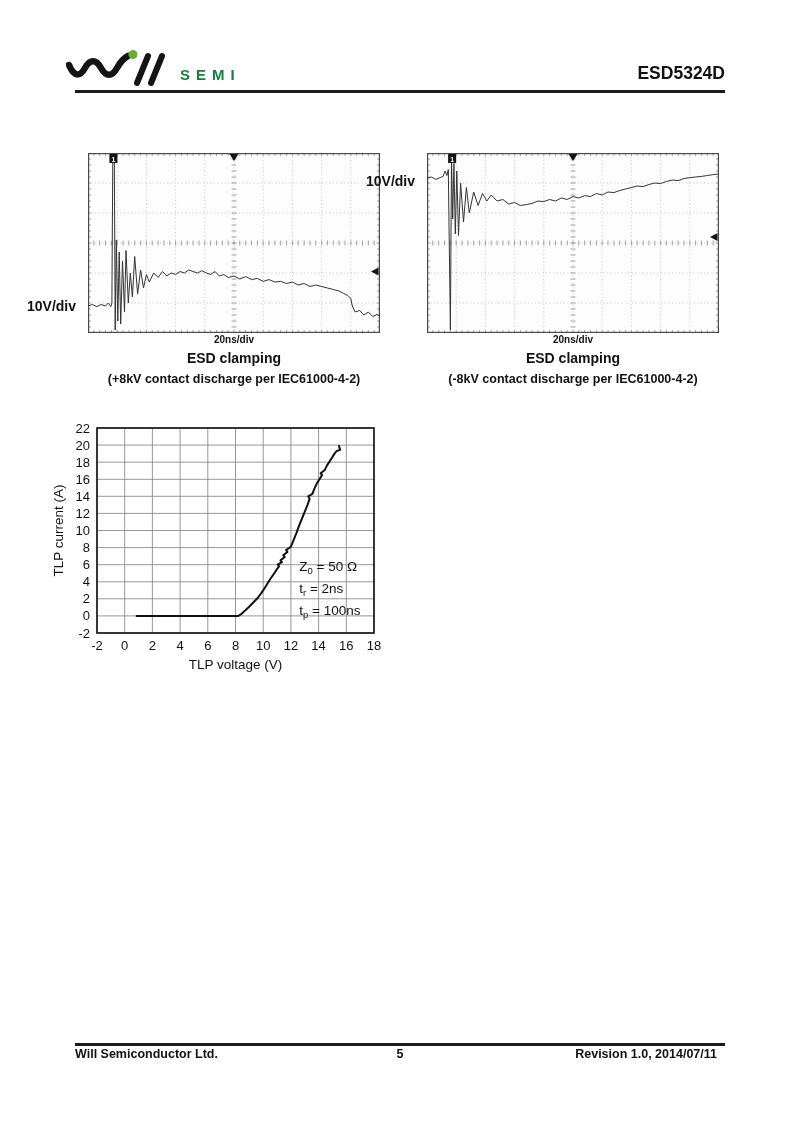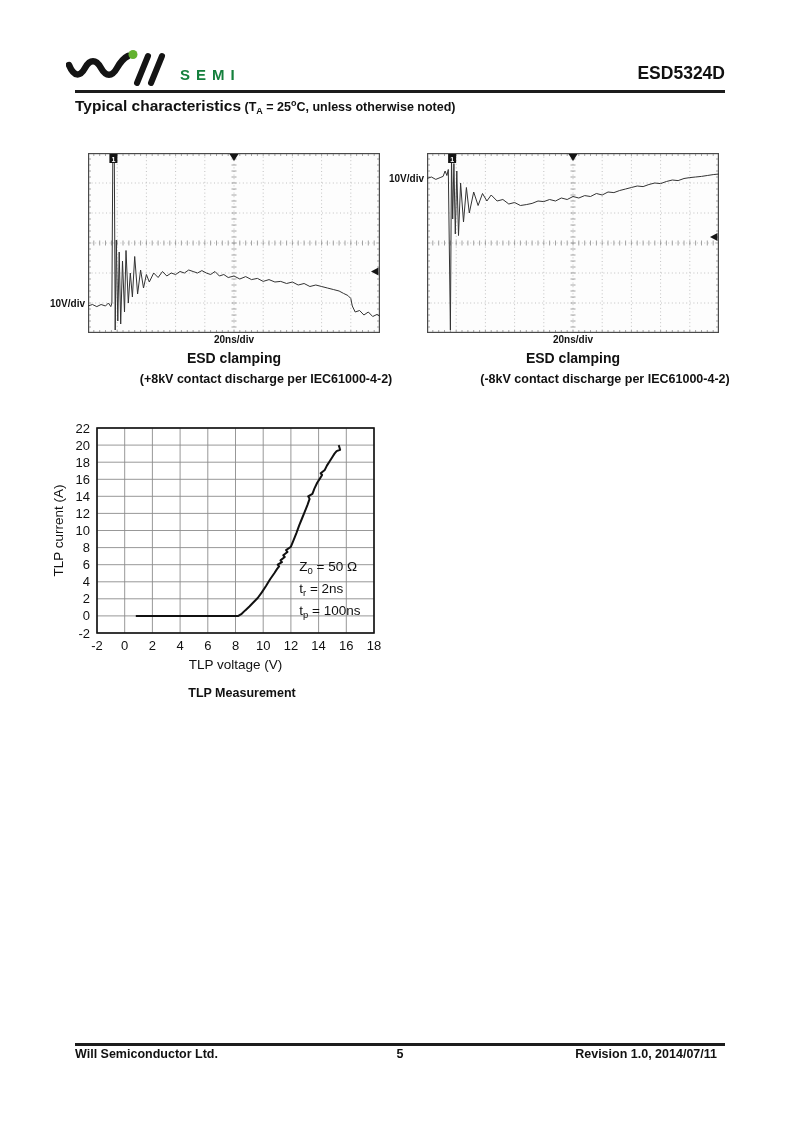--- a/index.html
+++ b/index.html
@@ -18,28 +18,28 @@
 
   .title-line{position:absolute;left:75px;top:97px;white-space:nowrap;}
   .title-main{font-size:15.5px;font-weight:bold;}
   .title-cond{font-size:12.5px;font-weight:bold;}
   .sub{font-size:9px;vertical-align:-3px;font-weight:bold;}
   .sup{font-size:9px;vertical-align:5px;font-weight:bold;}
 
   figure.scope{position:absolute;top:153px;width:292px;height:240px;margin:0;}
   #fig-pos{left:88px;} #fig-neg{left:427px;}
   .scope svg{display:block;background:#fdfdfd;}
-  .vdiv{position:absolute;right:100%;margin-right:3px;font-size:10px;font-weight:bold;
+  .vdiv{position:absolute;right:100%;margin-right:12px;font-size:14px;font-weight:bold;
     white-space:nowrap;color:#111;}
   .tdiv{position:absolute;top:181px;left:0;width:292px;text-align:center;
     font-size:10px;font-weight:bold;color:#111;}
   .cap1{position:absolute;top:197px;left:146px;transform:translateX(-50%);
     white-space:nowrap;font-weight:bold;font-size:14px;}
   .cap2{position:absolute;top:219px;left:146px;transform:translateX(-50%);
-    white-space:nowrap;font-weight:bold;font-size:12.5px;margin-left:32px;}
+    white-space:nowrap;font-weight:bold;font-size:12.5px;}
 
   figure.tlp{position:absolute;left:52px;top:418px;width:380px;margin:0;}
   .tlp-caption{position:absolute;top:268px;left:0;width:380px;text-align:center;
     font-weight:bold;font-size:12.5px;}
 
   .footer-text{position:absolute;top:1047px;font-size:12.5px;font-weight:bold;text-align:right;}
   .footer-left{left:75px;}
   .footer-center{left:75px;width:650px;text-align:center;}
   .footer-right{right:83px;margin-left:12px;}
 </style>
@@ -51,23 +51,20 @@
   <svg class="logo-svg" width="115" height="42" viewBox="0 0 115 42">
     <path d="M3,17 C8,29 14,29 19,20 C24,11 30,11 35,20 C40,29 46,29 51,20 C55,13 58,10 62,8" fill="none" stroke="#141414" stroke-width="6.5" stroke-linecap="round"></path>
     <circle cx="67" cy="6.5" r="4.5" fill="#63b22f"></circle>
     <path d="M71,35 L82,8" fill="none" stroke="#141414" stroke-width="6" stroke-linecap="round"></path>
     <path d="M85,35 L96,8" fill="none" stroke="#141414" stroke-width="6" stroke-linecap="round"></path>
   </svg>
   <span class="semi-text">SEMI</span>
   <span class="part-number">ESD5324D</span>
   <div class="rule header-rule"></div>
 
-  <div class="title-line">
-    <span class="title-main">Typical characteristics</span><span class="title-cond"><span> (T</span><span class="sub">A</span><span> = 25</span><span class="sup">o</span><span>C, unless otherwise noted)</span></span>
-  </div>
 
   <figure class="scope" id="fig-pos">
     <span class="vdiv" style="top: 145.1px;">10V/div</span>
     <svg width="292" height="180">
         <path d="M29.2,0 V180 M58.4,0 V180 M87.6,0 V180 M116.8,0 V180 M146.0,0 V180 M175.2,0 V180 M204.4,0 V180 M233.6,0 V180 M262.8,0 V180 M0,30 H292 M0,60 H292 M0,90 H292 M0,120 H292 M0,150 H292 " stroke="#b4b4b4" stroke-width="0.8" fill="none" stroke-dasharray="1 2.6"></path>
         <path d="M5.8,87.5 V92.5 M5.8,0 V3 M5.8,180 V177 M11.7,87.5 V92.5 M11.7,0 V3 M11.7,180 V177 M17.5,87.5 V92.5 M17.5,0 V3 M17.5,180 V177 M23.4,87.5 V92.5 M23.4,0 V3 M23.4,180 V177 M29.2,87.5 V92.5 M29.2,0 V3 M29.2,180 V177 M35.0,87.5 V92.5 M35.0,0 V3 M35.0,180 V177 M40.9,87.5 V92.5 M40.9,0 V3 M40.9,180 V177 M46.7,87.5 V92.5 M46.7,0 V3 M46.7,180 V177 M52.6,87.5 V92.5 M52.6,0 V3 M52.6,180 V177 M58.4,87.5 V92.5 M58.4,0 V3 M58.4,180 V177 M64.2,87.5 V92.5 M64.2,0 V3 M64.2,180 V177 M70.1,87.5 V92.5 M70.1,0 V3 M70.1,180 V177 M75.9,87.5 V92.5 M75.9,0 V3 M75.9,180 V177 M81.8,87.5 V92.5 M81.8,0 V3 M81.8,180 V177 M87.6,87.5 V92.5 M87.6,0 V3 M87.6,180 V177 M93.4,87.5 V92.5 M93.4,0 V3 M93.4,180 V177 M99.3,87.5 V92.5 M99.3,0 V3 M99.3,180 V177 M105.1,87.5 V92.5 M105.1,0 V3 M105.1,180 V177 M111.0,87.5 V92.5 M111.0,0 V3 M111.0,180 V177 M116.8,87.5 V92.5 M116.8,0 V3 M116.8,180 V177 M122.6,87.5 V92.5 M122.6,0 V3 M122.6,180 V177 M128.5,87.5 V92.5 M128.5,0 V3 M128.5,180 V177 M134.3,87.5 V92.5 M134.3,0 V3 M134.3,180 V177 M140.2,87.5 V92.5 M140.2,0 V3 M140.2,180 V177 M146.0,87.5 V92.5 M146.0,0 V3 M146.0,180 V177 M151.8,87.5 V92.5 M151.8,0 V3 M151.8,180 V177 M157.7,87.5 V92.5 M157.7,0 V3 M157.7,180 V177 M163.5,87.5 V92.5 M163.5,0 V3 M163.5,180 V177 M169.4,87.5 V92.5 M169.4,0 V3 M169.4,180 V177 M175.2,87.5 V92.5 M175.2,0 V3 M175.2,180 V177 M181.0,87.5 V92.5 M181.0,0 V3 M181.0,180 V177 M186.9,87.5 V92.5 M186.9,0 V3 M186.9,180 V177 M192.7,87.5 V92.5 M192.7,0 V3 M192.7,180 V177 M198.6,87.5 V92.5 M198.6,0 V3 M198.6,180 V177 M204.4,87.5 V92.5 M204.4,0 V3 M204.4,180 V177 M210.2,87.5 V92.5 M210.2,0 V3 M210.2,180 V177 M216.1,87.5 V92.5 M216.1,0 V3 M216.1,180 V177 M221.9,87.5 V92.5 M221.9,0 V3 M221.9,180 V177 M227.8,87.5 V92.5 M227.8,0 V3 M227.8,180 V177 M233.6,87.5 V92.5 M233.6,0 V3 M233.6,180 V177 M239.4,87.5 V92.5 M239.4,0 V3 M239.4,180 V177 M245.3,87.5 V92.5 M245.3,0 V3 M245.3,180 V177 M251.1,87.5 V92.5 M251.1,0 V3 M251.1,180 V177 M257.0,87.5 V92.5 M257.0,0 V3 M257.0,180 V177 M262.8,87.5 V92.5 M262.8,0 V3 M262.8,180 V177 M268.6,87.5 V92.5 M268.6,0 V3 M268.6,180 V177 M274.5,87.5 V92.5 M274.5,0 V3 M274.5,180 V177 M280.3,87.5 V92.5 M280.3,0 V3 M280.3,180 V177 M286.2,87.5 V92.5 M286.2,0 V3 M286.2,180 V177 M143.5,6.0 H148.5 M0,6.0 H3 M292,6.0 H289 M143.5,12.0 H148.5 M0,12.0 H3 M292,12.0 H289 M143.5,18.0 H148.5 M0,18.0 H3 M292,18.0 H289 M143.5,24.0 H148.5 M0,24.0 H3 M292,24.0 H289 M143.5,30.0 H148.5 M0,30.0 H3 M292,30.0 H289 M143.5,36.0 H148.5 M0,36.0 H3 M292,36.0 H289 M143.5,42.0 H148.5 M0,42.0 H3 M292,42.0 H289 M143.5,48.0 H148.5 M0,48.0 H3 M292,48.0 H289 M143.5,54.0 H148.5 M0,54.0 H3 M292,54.0 H289 M143.5,60.0 H148.5 M0,60.0 H3 M292,60.0 H289 M143.5,66.0 H148.5 M0,66.0 H3 M292,66.0 H289 M143.5,72.0 H148.5 M0,72.0 H3 M292,72.0 H289 M143.5,78.0 H148.5 M0,78.0 H3 M292,78.0 H289 M143.5,84.0 H148.5 M0,84.0 H3 M292,84.0 H289 M143.5,90.0 H148.5 M0,90.0 H3 M292,90.0 H289 M143.5,96.0 H148.5 M0,96.0 H3 M292,96.0 H289 M143.5,102.0 H148.5 M0,102.0 H3 M292,102.0 H289 M143.5,108.0 H148.5 M0,108.0 H3 M292,108.0 H289 M143.5,114.0 H148.5 M0,114.0 H3 M292,114.0 H289 M143.5,120.0 H148.5 M0,120.0 H3 M292,120.0 H289 M143.5,126.0 H148.5 M0,126.0 H3 M292,126.0 H289 M143.5,132.0 H148.5 M0,132.0 H3 M292,132.0 H289 M143.5,138.0 H148.5 M0,138.0 H3 M292,138.0 H289 M143.5,144.0 H148.5 M0,144.0 H3 M292,144.0 H289 M143.5,150.0 H148.5 M0,150.0 H3 M292,150.0 H289 M143.5,156.0 H148.5 M0,156.0 H3 M292,156.0 H289 M143.5,162.0 H148.5 M0,162.0 H3 M292,162.0 H289 M143.5,168.0 H148.5 M0,168.0 H3 M292,168.0 H289 M143.5,174.0 H148.5 M0,174.0 H3 M292,174.0 H289 " stroke="#8d8d8d" stroke-width="0.8" fill="none"></path>
         <rect x="0.6" y="0.6" width="290.8" height="178.8" fill="none" stroke="#4a4a4a" stroke-width="1.2"></rect>
         <polyline points="0.0,153.0 4.4,151.5 8.8,153.6 13.1,151.5 17.5,153.0 20.4,150.0 22.8,153.6 23.9,150.0 24.8,1.5 26.3,1.5 27.2,177.0 28.3,87.0 29.8,168.0 31.2,99.0 32.7,171.0 34.5,108.0 36.5,159.0 38.0,97.5 40.3,150.0 42.3,120.0 44.4,144.0 46.7,103.5 49.6,141.0 52.6,117.0 55.5,135.0 58.4,121.5 61.3,129.0 65.7,120.0 70.1,124.5 74.5,118.5 78.8,123.0 83.2,120.0 87.6,121.5 92.0,118.5 96.4,120.0 100.7,117.0 105.1,118.5 109.5,120.0 113.9,117.6 118.3,120.0 122.6,121.5 127.0,118.5 131.4,123.0 135.8,121.5 140.2,124.5 146.0,123.0 151.8,126.0 157.7,123.6 163.5,126.6 169.4,125.4 175.2,128.4 181.0,126.6 186.9,129.0 192.7,128.4 198.6,130.5 204.4,129.0 210.2,132.0 216.1,130.5 221.9,133.5 227.8,132.0 233.6,133.5 239.4,135.0 245.3,136.5 251.1,138.0 255.5,140.4 259.9,142.5 262.8,145.5 264.3,153.0 267.2,159.0 271.6,157.5 275.9,162.0 280.3,159.0 284.7,163.5 289.1,161.4 292.0,163.5" fill="none" stroke="#333" stroke-width="1" stroke-linejoin="round"></polyline>
         <rect x="21.404" y="1" width="8" height="9" fill="#141414"></rect>
         <text x="25.404" y="8.5" fill="#fff" font-size="7" font-weight="bold" text-anchor="middle" font-family="&quot;Liberation Sans&quot;,sans-serif">1</text>
@@ -128,20 +125,19 @@
         <text x="38" y="48.66666666666666" text-anchor="end" font-size="13" fill="#111" font-family="&quot;Liberation Sans&quot;,sans-serif">18</text>
         <text x="38" y="31.583333333333343" text-anchor="end" font-size="13" fill="#111" font-family="&quot;Liberation Sans&quot;,sans-serif">20</text>
         <text x="38" y="14.5" text-anchor="end" font-size="13" fill="#111" font-family="&quot;Liberation Sans&quot;,sans-serif">22</text>
         <text x="183.5" y="251" text-anchor="middle" font-size="13.5" fill="#111" font-family="&quot;Liberation Sans&quot;,sans-serif">TLP voltage (V)</text>
         <text x="11" y="112.5" text-anchor="middle" font-size="13.5" fill="#111" font-family="&quot;Liberation Sans&quot;,sans-serif" transform="rotate(-90 11 112.5)">TLP current (A)</text>
         <polyline points="83.8,197.9 100.4,197.9 128.1,197.9 155.8,197.9 186.3,197.9 189.7,195.8 193.2,192.4 197.4,188.5 201.5,184.3 205.7,180.0 209.8,174.4 214.0,168.0 218.1,161.2 222.3,155.2 225.1,150.9 227.1,148.4 225.7,146.7 229.9,144.1 228.5,142.4 232.7,139.0 231.3,137.3 235.4,133.9 234.1,132.1 238.9,128.7 241.7,121.9 244.4,115.1 247.2,107.4 250.0,100.5 252.8,93.7 255.5,86.9 257.6,80.9 256.2,78.3 260.4,75.8 262.4,70.6 265.2,64.7 268.0,60.4 270.1,57.0 268.7,55.3 272.8,51.9 274.9,47.6 277.7,43.3 280.4,39.0 282.5,35.6 284.6,33.1 288.1,31.8 287.4,29.2 286.7,27.1" fill="none" stroke="#111" stroke-width="2" stroke-linejoin="round"></polyline>
         <text x="247.21" y="152.64583333333334" font-size="13.5" fill="#111" font-family="&quot;Liberation Sans&quot;,sans-serif"><tspan>Z</tspan><tspan dy="3.5" font-size="9.5">0</tspan><tspan dy="-3.5"> = 50 Ω</tspan></text>
         <text x="247.21" y="174.64583333333334" font-size="13.5" fill="#111" font-family="&quot;Liberation Sans&quot;,sans-serif"><tspan>t</tspan><tspan dy="3.5" font-size="9.5">r</tspan><tspan dy="-3.5"> = 2ns</tspan></text>
         <text x="247.21" y="196.64583333333334" font-size="13.5" fill="#111" font-family="&quot;Liberation Sans&quot;,sans-serif"><tspan>t</tspan><tspan dy="3.5" font-size="9.5">p</tspan><tspan dy="-3.5"> = 100ns</tspan></text>
       </svg>
-    <figcaption class="tlp-caption">TLP Measurement</figcaption>
   </figure>
 
   <div class="rule footer-rule"></div>
   <span class="footer-text footer-left">Will Semiconductor Ltd.</span>
   <span class="footer-text footer-center">5</span>
   <span class="footer-text footer-right">Revision 1.0, 2014/07/11</span>
 </div>
 
 </body></html>

